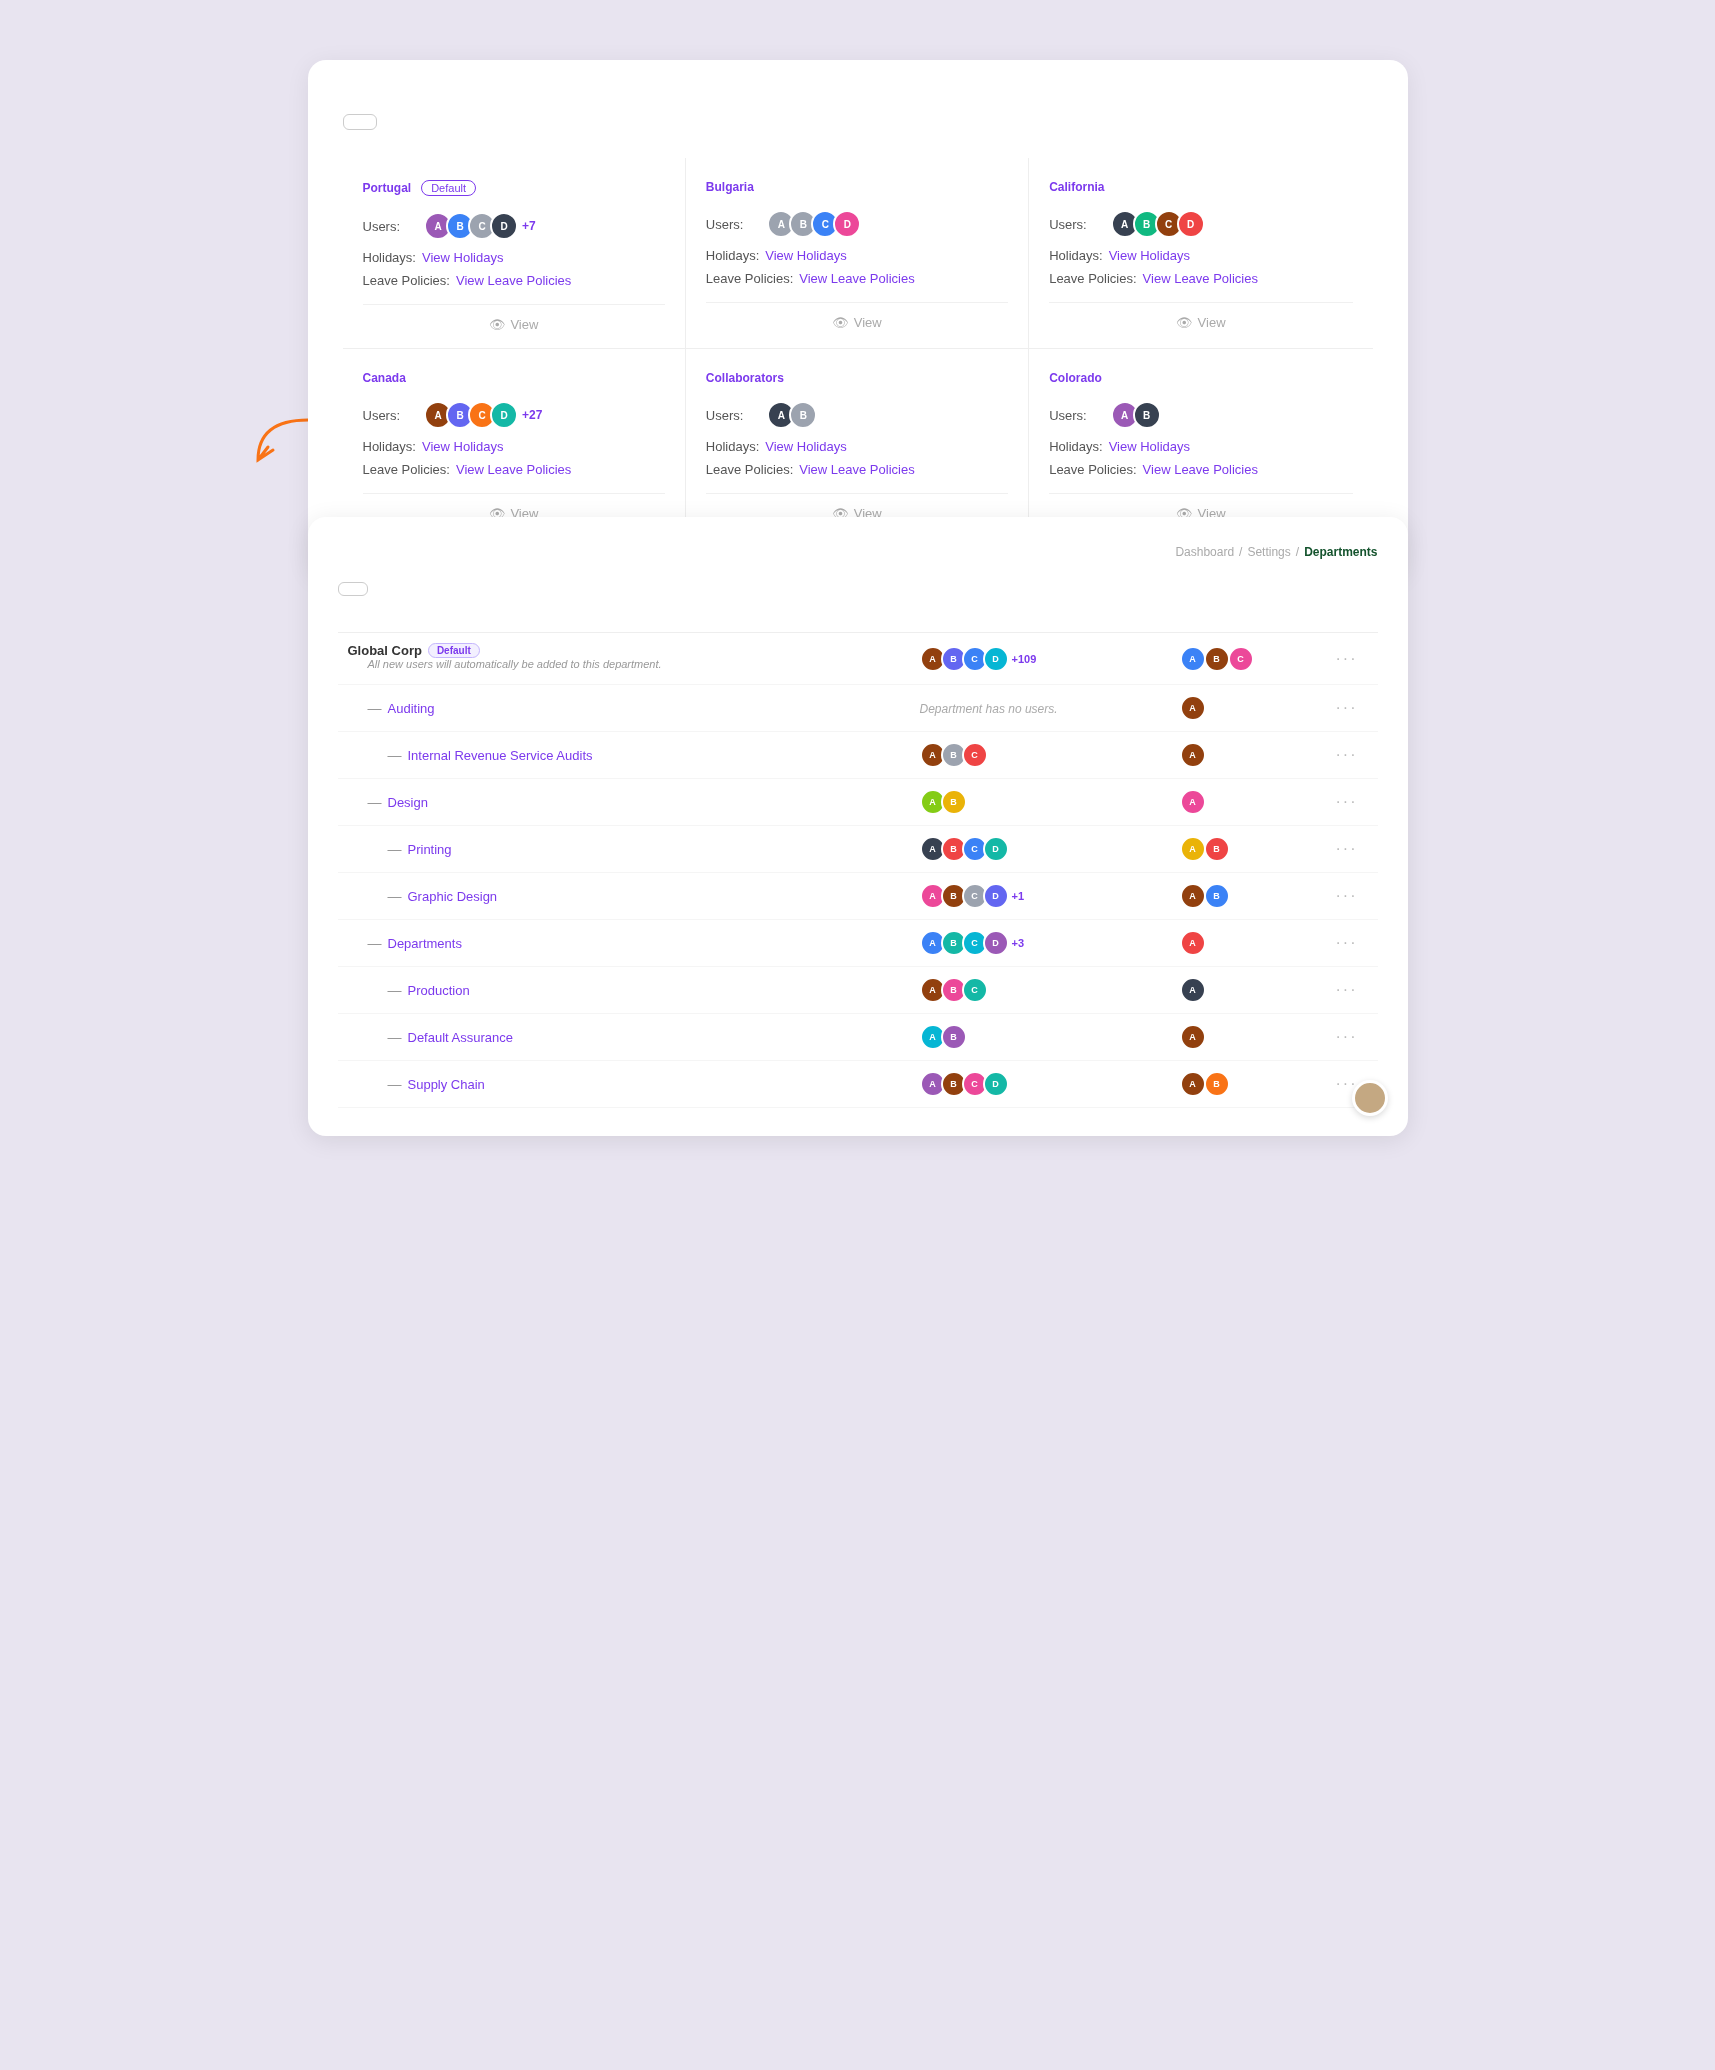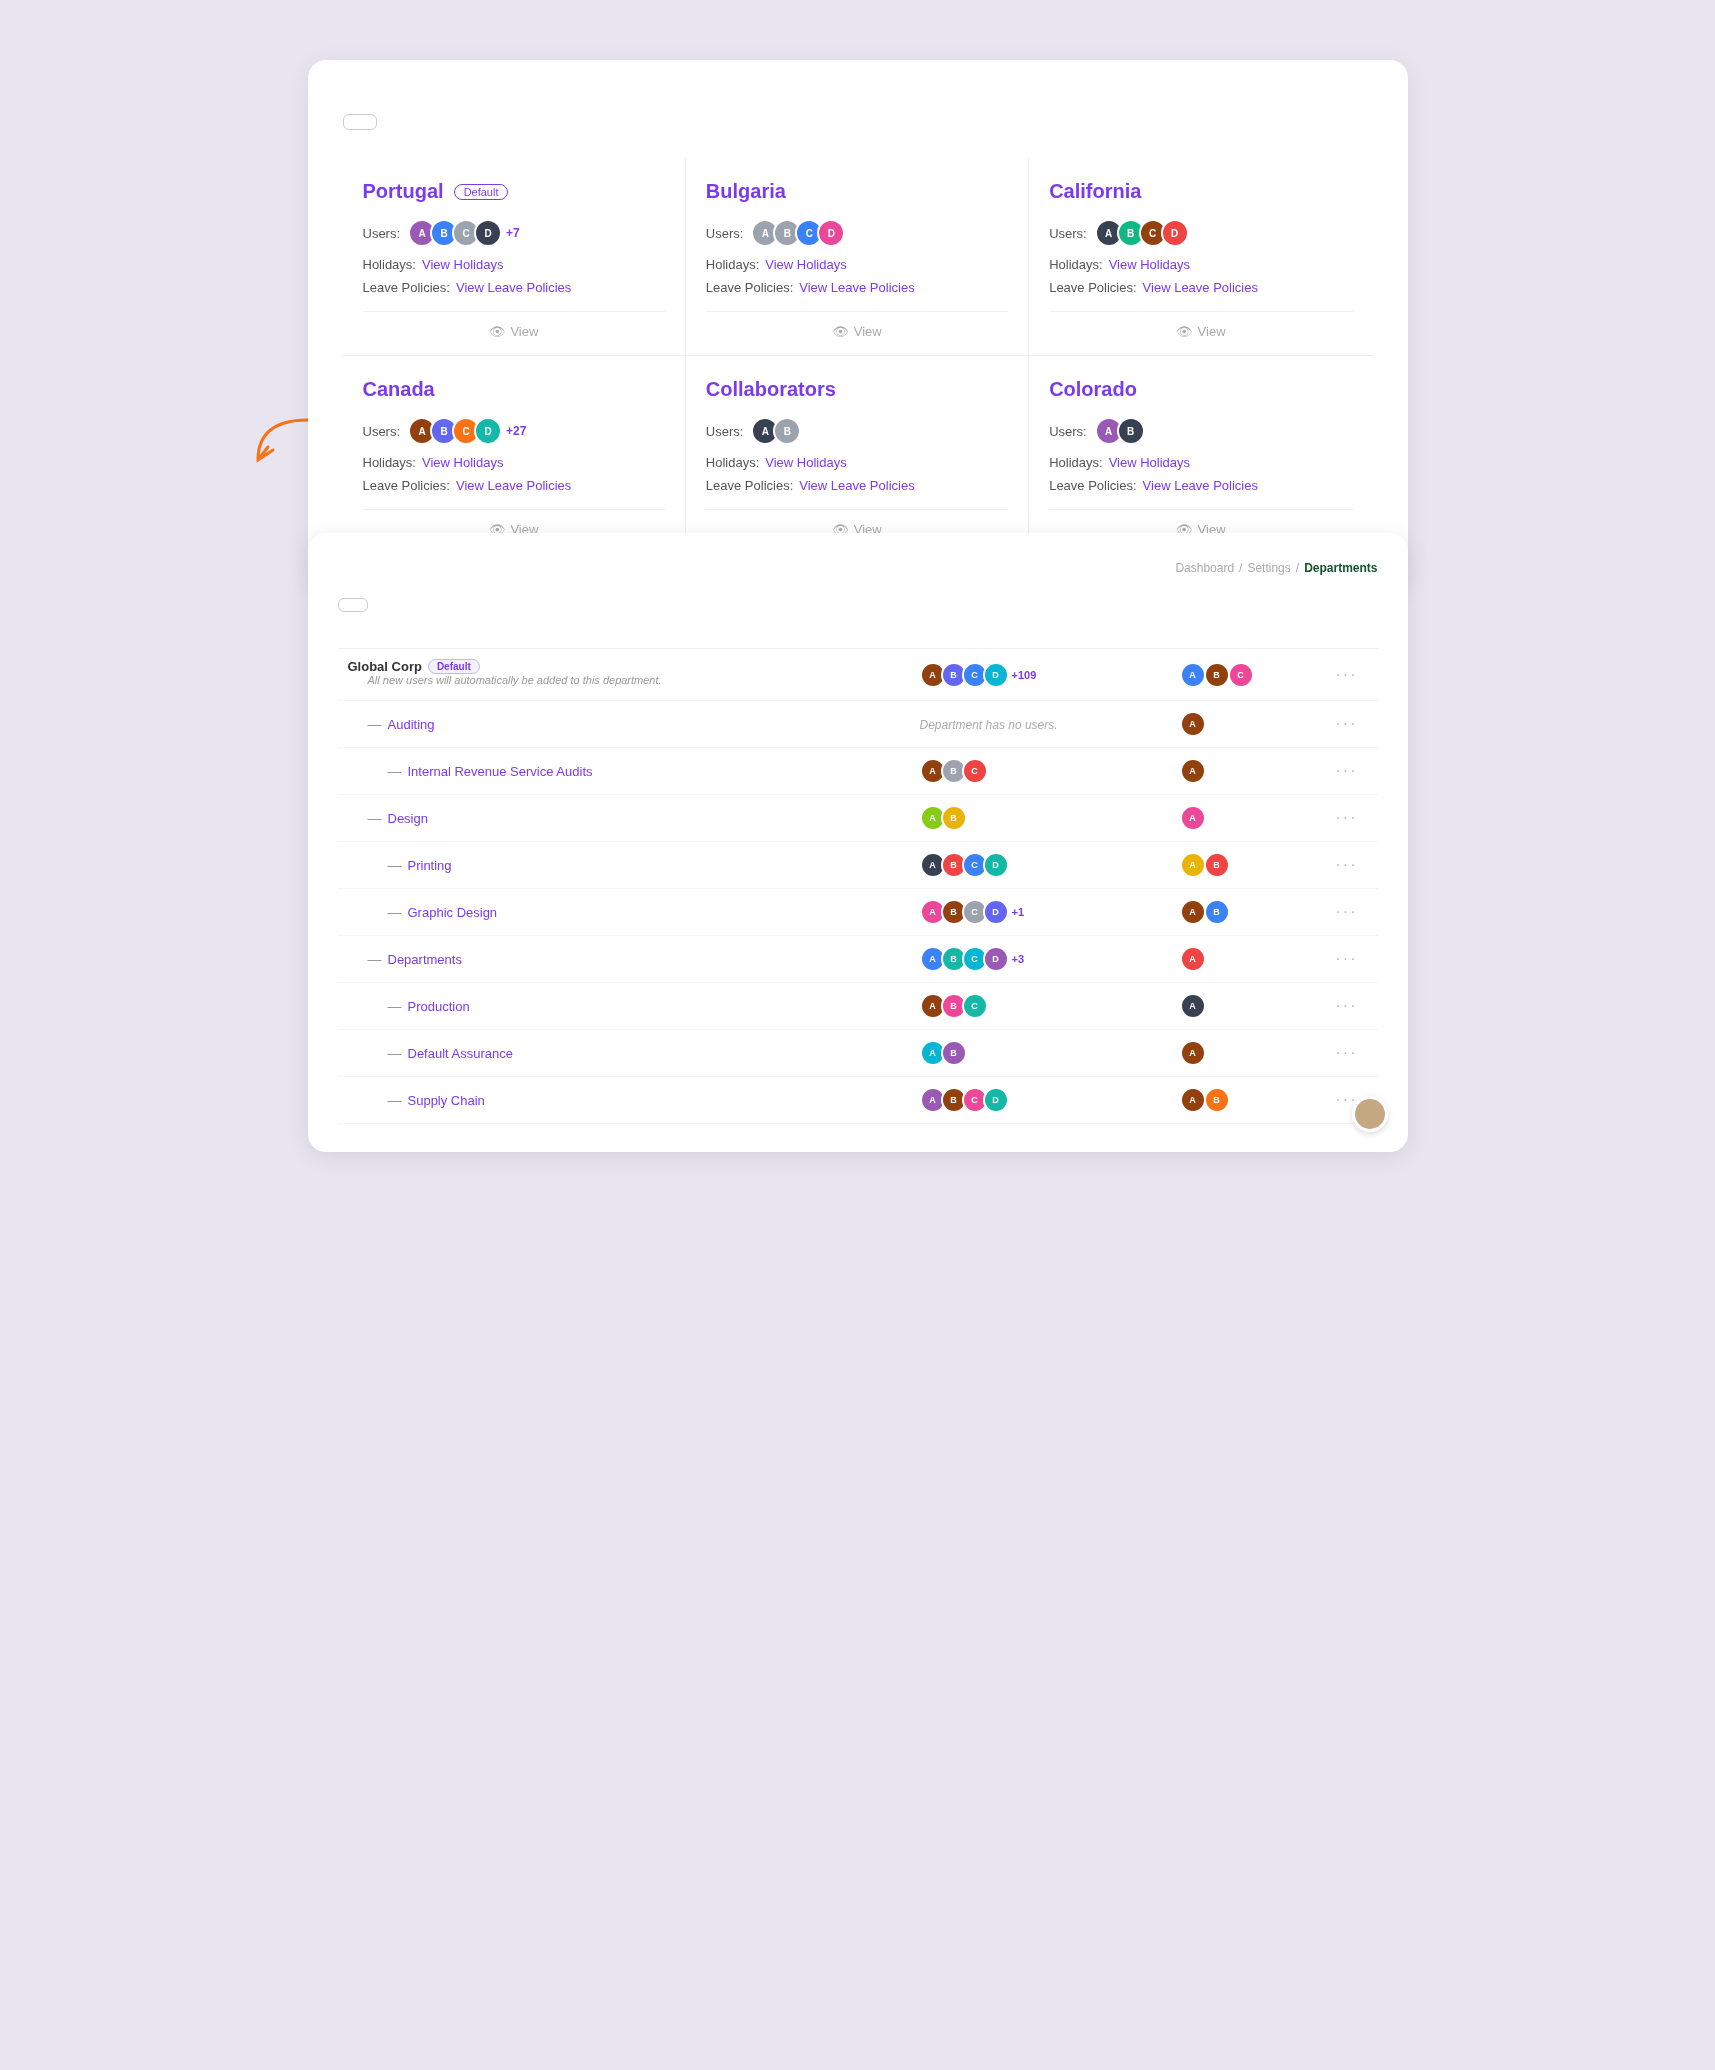--- a/index.html
+++ b/index.html
@@ -62,21 +62,21 @@
       border-right: 1px solid #eee;
     }
 
     .location-header {
       display: flex;
       align-items: center;
       gap: 10px;
       margin-bottom: 16px;
     }
     .location-name {
-      font-size: 20px;
+      font-size: 12px;
       font-weight: 700;
       color: #7c3aed;
     }
     .default-badge {
       border: 1px solid #7c3aed;
       color: #7c3aed;
       border-radius: 10px;
       padding: 1px 9px;
       font-size: 11px;
     }
@@ -91,21 +91,21 @@
     .location-row .label { color: #555; }
     .location-row a, .purple-link {
       color: #7c3aed;
       text-decoration: none;
       font-size: 13px;
       cursor: pointer;
     }
     .users-row {
       display: flex;
       align-items: center;
-      gap: 4px;
+      gap: 20px;
       margin-bottom: 10px;
     }
     .users-label { font-size: 13px; color: #555; margin-right: 4px; }
     .avatar-stack {
       display: flex;
       align-items: center;
     }
     .avatar {
       width: 28px;
       height: 28px;

